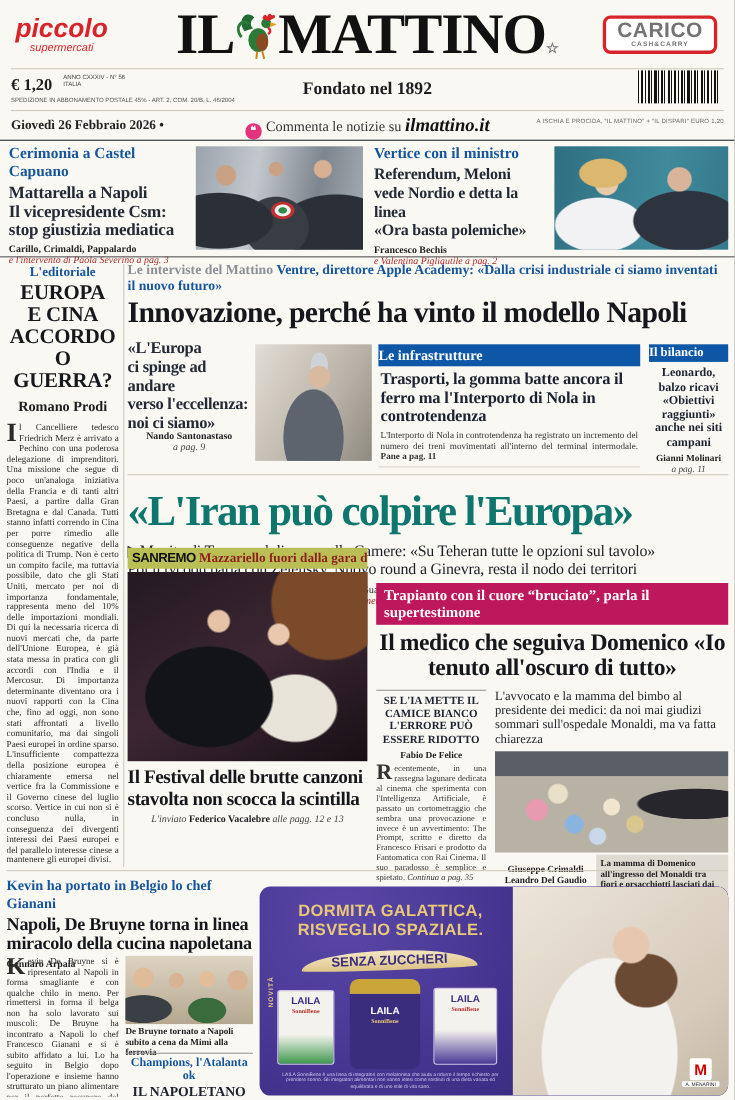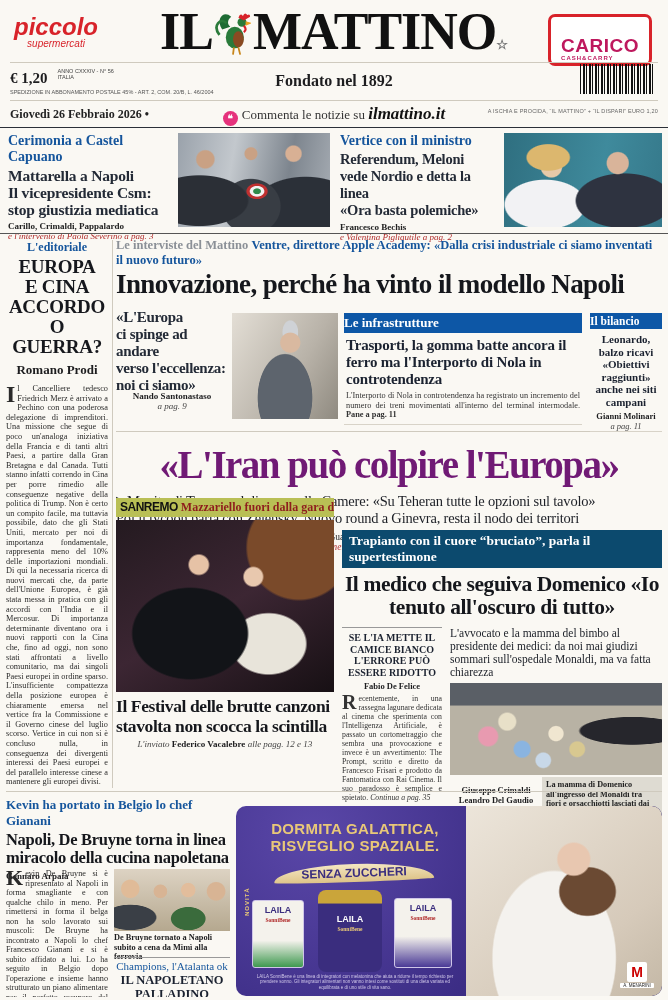--- a/index.html
+++ b/index.html
@@ -14,21 +14,21 @@
   .rule-light { position:absolute; border-top:1px solid #cfcabe; }
 
   
   .masthead { position:absolute; top:0; left:0; width:668px; height:127px; }
   .piccolo { position:absolute; left:14px; top:16px; color:#d8232a; text-align:center; }
   .piccolo .p1 { font-family:"Liberation Sans",sans-serif; font-weight:bold; font-style:italic; font-size:24px; line-height:22px; }
   .piccolo .p2 { font-family:"Liberation Sans",sans-serif; font-style:italic; font-size:10px; }
   .mast-title { position:absolute; left:0; right:0; top:2px; text-align:center; font-weight:bold; font-size:52px; letter-spacing:-1px; color:#111; white-space:nowrap; }
   .mast-title .star { font-size:13px; color:#777; letter-spacing:0; }
   .rooster { display:inline-block; vertical-align:-8px; margin:0 2px; }
-  .carico { position:absolute; right:16px; top:14px; border:3px solid #d8232a; border-radius:7px; padding:20px 10px 2px; color:#be185d; background:#fff; }
+  .carico { position:absolute; right:16px; top:14px; border:3px solid #d8232a; border-radius:7px; padding:3px 10px 2px; text-align:center; color:#737373; background:#fff; }
   .carico .c1 { font-family:"Liberation Sans",sans-serif; font-weight:bold; font-size:19px; line-height:18px; letter-spacing:0.5px; }
   .carico .c2 { font-family:"Liberation Sans",sans-serif; font-size:6px; font-weight:bold; letter-spacing:1px; }
   .price-row { position:absolute; left:10px; right:10px; top:68px; height:30px; }
   .price { font-weight:bold; font-size:15px; display:inline-block; }
   .issue { display:inline-block; vertical-align:4px; margin-left:6px; font-size:5.5px; color:#444; line-height:6px; font-family:"Liberation Sans",sans-serif; }
   .postal { font-size:5.5px; color:#555; margin-top:2px; font-family:"Liberation Sans",sans-serif; }
   .founded { position:absolute; left:0; right:0; top:72px; text-align:center; font-weight:bold; font-size:16px; }
   .barcode { position:absolute; right:14px; top:64px; width:74px; height:30px;
     background:repeating-linear-gradient(90deg,#111 0 1px,transparent 1px 3px,#111 3px 5px,transparent 5px 6px); }
   .date-row { position:absolute; left:10px; right:10px; top:104px; height:20px; }
@@ -72,38 +72,38 @@
   .box-head { background:#0d57a6; color:#fff; font-weight:bold; font-size:13px; padding:2px 0; }
   .infra { left:228px; width:238px; }
   .infra-head2 { font-size:15px; font-weight:bold; color:#1b2230; line-height:17px; margin:4px 2px 3px; letter-spacing:-0.2px; }
   .infra-body { font-size:8.3px; line-height:9.5px; color:#333; text-align:justify; margin:0 2px 4px; }
   .bilancio { left:474px; width:72px; }
   .bil-head2 { font-size:11px; font-weight:bold; color:#1b2230; line-height:12.5px; margin:4px 1px 3px; text-align:center; }
   .bil-by { text-align:center; font-size:8.5px; }
   .bil-by i { color:#444; }
 
   
-  .iran-head { text-align:center; font-size:39px; font-weight:bold; letter-spacing:-1.5px; color:#701a75; margin-top:10px; }
+  .iran-head { font-size:39px; font-weight:bold; letter-spacing:-1.5px; color:#0f766e; margin-top:10px; }
   .iran-deck { font-size:14.5px; line-height:17px; color:#1c1f26; margin-top:6px; letter-spacing:-0.2px; }
   .iran-by { text-align:center; font-size:9.5px; margin-top:5px; }
   .iran-by .l2 { color:#b02a2a; font-style:italic; }
 
   
   .sanremo { position:absolute; left:116px; top:498px; width:218px; }
   .san-strip { background:#b9bf55; padding:2px 4px; font-size:12px; white-space:nowrap; overflow:hidden; }
   .san-label { font-weight:bold; color:#111; font-family:"Liberation Sans",sans-serif; letter-spacing:-0.5px; }
   .san-txt { color:#8e1d1d; font-weight:bold; }
   .san-photo { width:218px; height:172px; margin-top:3px; }
   .san-head { font-size:17.5px; font-weight:bold; line-height:19.5px; color:#15171c; margin-top:5px; letter-spacing:-0.4px; }
   .san-by { text-align:center; font-size:9px; margin-top:3px; }
   .san-by i { color:#444; }
 
   
   .transplant { position:absolute; left:342px; top:530px; width:320px; }
-  .tra-kicker { background:#0c4a6e; color:#fff; font-weight:bold; font-size:13.5px; padding:3px 7px; }
+  .tra-kicker { background:#be185d; color:#fff; font-weight:bold; font-size:13.5px; padding:3px 7px; }
   .tra-head { text-align:center; font-size:21.5px; font-weight:bold; line-height:23px; color:#15171c; letter-spacing:-0.4px; margin-top:5px; }
   .tra-cols { position:relative; margin-top:8px; height:196px; }
   .oped { position:absolute; left:0; top:0; width:100px; border-top:1px solid #999; padding-top:4px; }
   .oped-title { text-align:center; font-weight:bold; font-size:10px; line-height:11.5px; color:#1b2230; }
   .oped-author { text-align:center; font-weight:bold; font-size:8.5px; margin:3px 0; }
   .oped-body { font-size:7.8px; line-height:9px; text-align:justify; color:#333; }
   .oped-body .dropcap::first-letter { float:left; font-size:20px; line-height:16px; padding-right:2px; font-weight:bold; }
   .tra-right { position:absolute; left:108px; top:0; width:212px; }
   .tra-stand { font-size:11.5px; line-height:13px; color:#20242c; }
   .tra-photo { width:212px; height:92px; margin-top:4px; }
@@ -114,21 +114,21 @@
   
   .kdb { position:absolute; left:6px; top:797px; width:224px; height:200px; overflow:hidden; }
   .kdb-kicker { font-size:13px; }
   .kdb-head { font-size:16.5px; font-weight:bold; line-height:18px; color:#15171c; letter-spacing:-0.3px; margin-top:2px; }
   .kdb-author { font-weight:bold; font-size:9px; margin:4px 0; }
   .kdb-body { position:absolute; left:0; top:72px; width:102px; font-size:8.2px; line-height:9.5px; text-align:justify; color:#2a2a2a; }
   .kdb-body .dropcap::first-letter { float:left; font-size:22px; line-height:17px; padding-right:2px; font-weight:bold; }
   .kdb-photo { position:absolute; left:108px; top:72px; width:116px; height:62px; }
   .kdb-cap { position:absolute; left:108px; top:136px; width:116px; font-weight:bold; font-size:8.3px; line-height:9.6px; }
   .champ { position:absolute; left:108px; top:160px; width:116px; border-top:1px solid #999; padding-top:2px; text-align:center; }
-  .champ-kicker { color:#15559c; font-weight:normal; font-size:11px; }
+  .champ-kicker { color:#15559c; font-weight:bold; font-size:11px; }
   .champ-head { font-weight:bold; font-size:12.5px; line-height:13.5px; color:#1b2230; margin-top:2px; }
 
   
   .ad { position:absolute; left:236px; top:806px; width:426px; height:190px; border-radius:10px; overflow:hidden;
     background:radial-gradient(circle at 18% 15%, #5a47a8, #3c2d85 55%, #2c2168); }
   .ad-photo { position:absolute; right:0; top:0; width:196px; height:190px;
     background:
       radial-gradient(circle at 55% 28%, #e8c7b0 0 9%, transparent 10%),
       radial-gradient(ellipse at 62% 45%, #6b4a33 0 16%, transparent 17%),
       radial-gradient(ellipse at 45% 80%, #f4f2ee 0 40%, transparent 41%),

